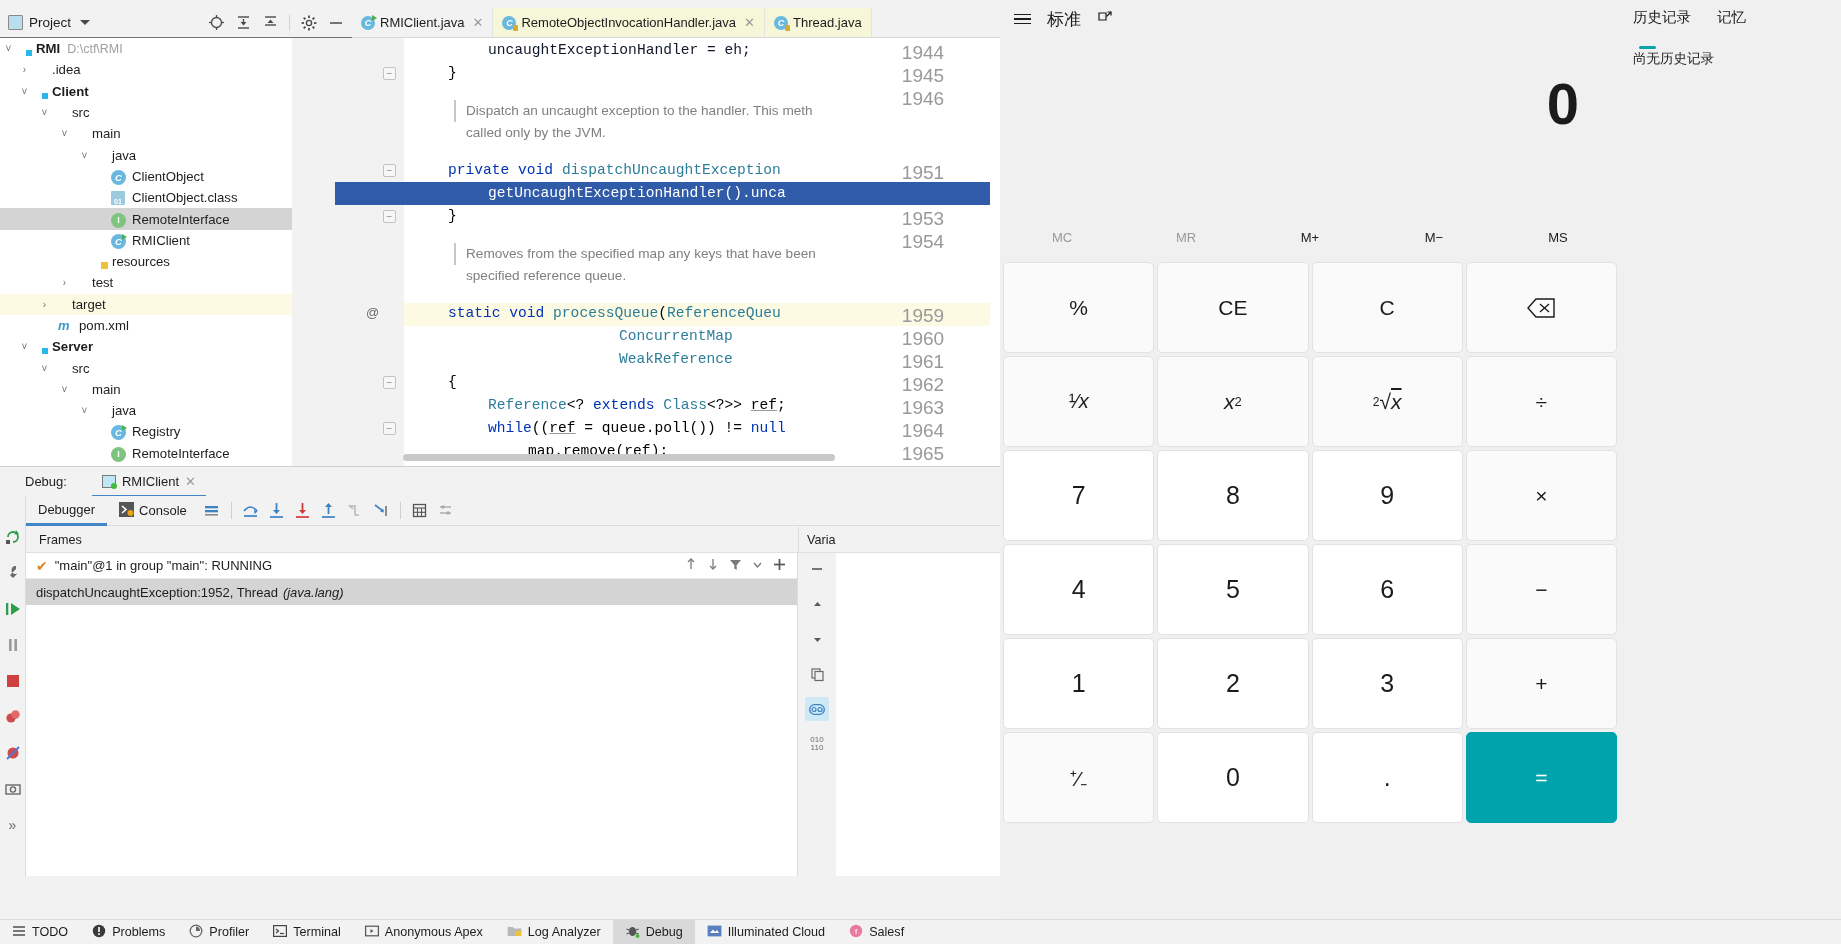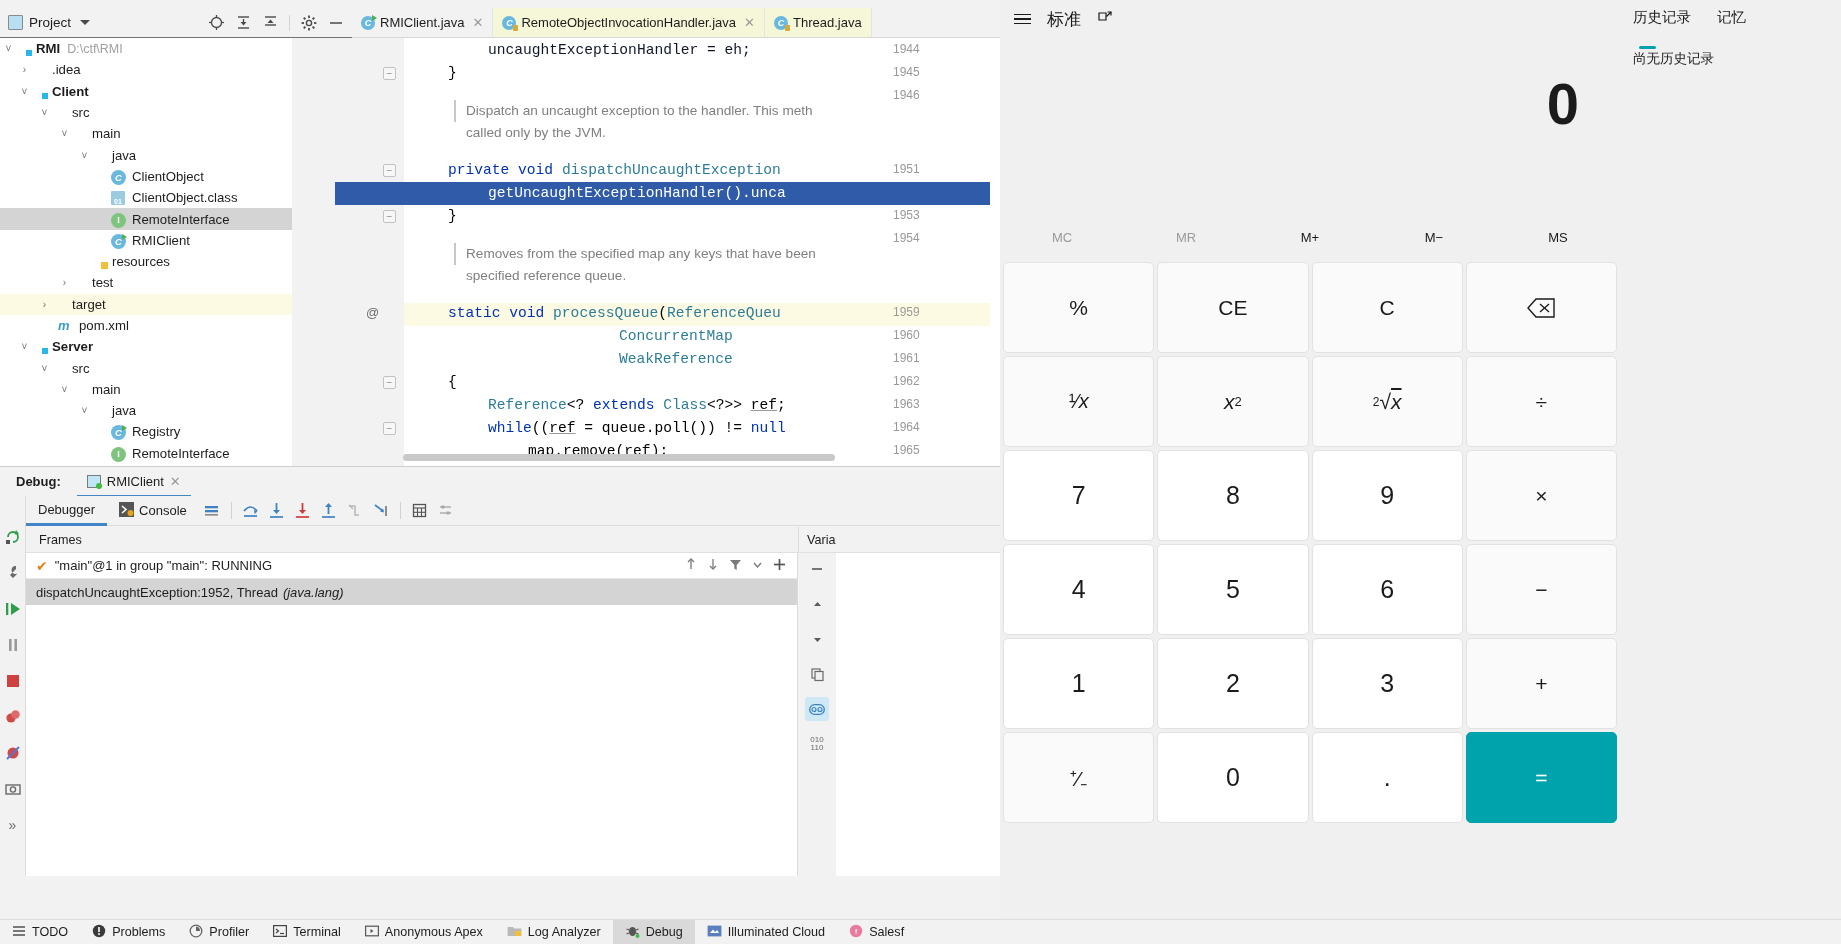--- a/index.html
+++ b/index.html
@@ -113,22 +113,22 @@
   
   .editor {
     position: absolute; left: 292px; top: 38px; width: 708px; height: 428px;
     background: #fff; overflow: hidden;
   }
   .gutter {
     position: absolute; left: 0; top: 0; width: 112px; height: 100%;
     background: #f2f2f2;
   }
   .gutter-line {
-    position: absolute; right: 47px; font-size: 12px; color: #999999;
-    font-family: "Liberation Sans", sans-serif; text-align: left; width: 60px;
+    position: absolute; right: 47px; font-size: 19px; color: #999999;
+    font-family: "Liberation Sans", sans-serif; text-align: center; width: 60px;
   }
   .fold-marker {
     position: absolute; left: 91px; width: 13px; height: 13px;
     border: 1px solid #c2c2c2; background: #f7f7f7; border-radius: 2px;
     font-size: 10px; color: #8a8a8a; text-align: center; line-height: 11px;
   }
   .at-mark { position:absolute; left: 74px; font-size: 13px; color: #6b6b6b; }
   .codearea {
     position: absolute; left: 112px; top: 0; width: 596px; height: 100%;
     font-family: "Liberation Mono", monospace; font-size: 14.6px; white-space: pre;
@@ -156,21 +156,21 @@
     background: #c9c9c9; border-radius: 4px;
   }
   .evsb { position:absolute; right: 0; top: 0; width: 10px; height: 428px; background:#fff;}
 
   
   .dbg-head {
     position: absolute; left: 0; top: 466px; width: 1000px; height: 30px;
     background: #f2f2f2; border-top: 1px solid #cfcfcf; display: flex; align-items: center;
     font-size: 13px; color: #1d1d1d; padding-left: 0px;
   }
-  .dbg-head .lbl { padding: 0 16px; font-weight: bold; }
+  .dbg-head .lbl { padding: 0 25px; }
   .dbg-tab {
     display: flex; align-items: center; gap: 6px; padding: 0 10px; height: 30px;
     border-bottom: 3px solid #4286c8; position: relative; top: 1px;
   }
   .dbg-tab .ticon2 {
     width: 14px; height: 13px; border: 1.5px solid #7a7a7a; background: #bfe6f5; position: relative;
   }
   .dbg-tab .ticon2::after{content:'';position:absolute;right:-2px;bottom:-2px;width:6px;height:6px;border-radius:50%;background:#3fbb3f;}
 
   .dbg-toolbar {

